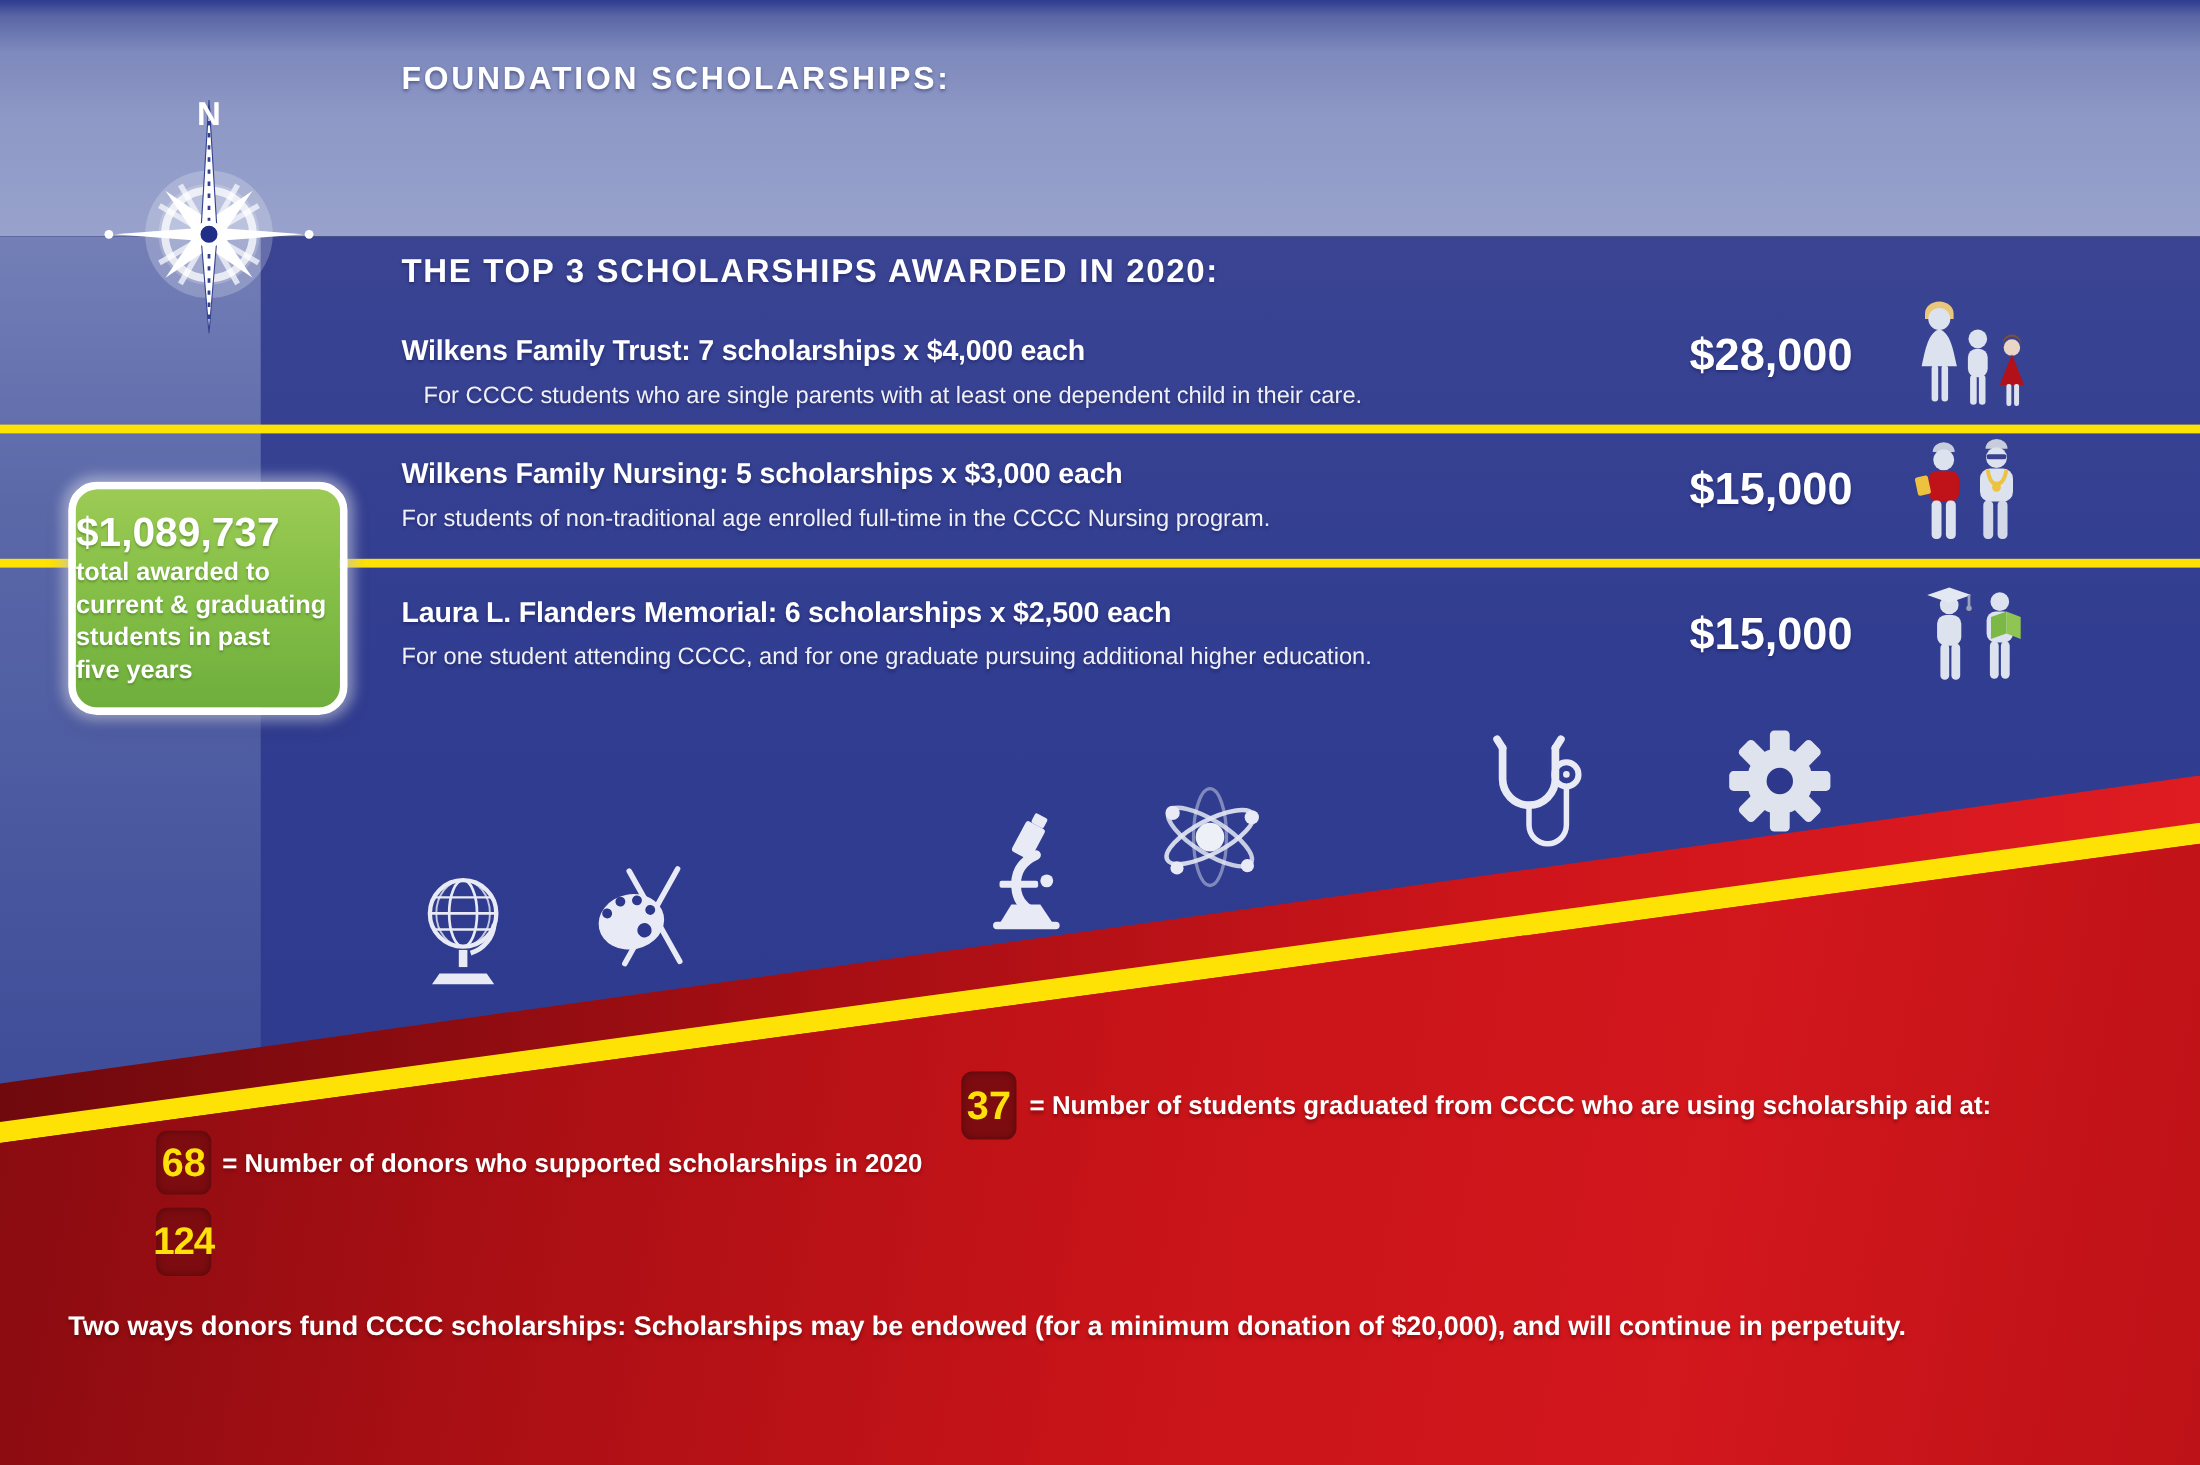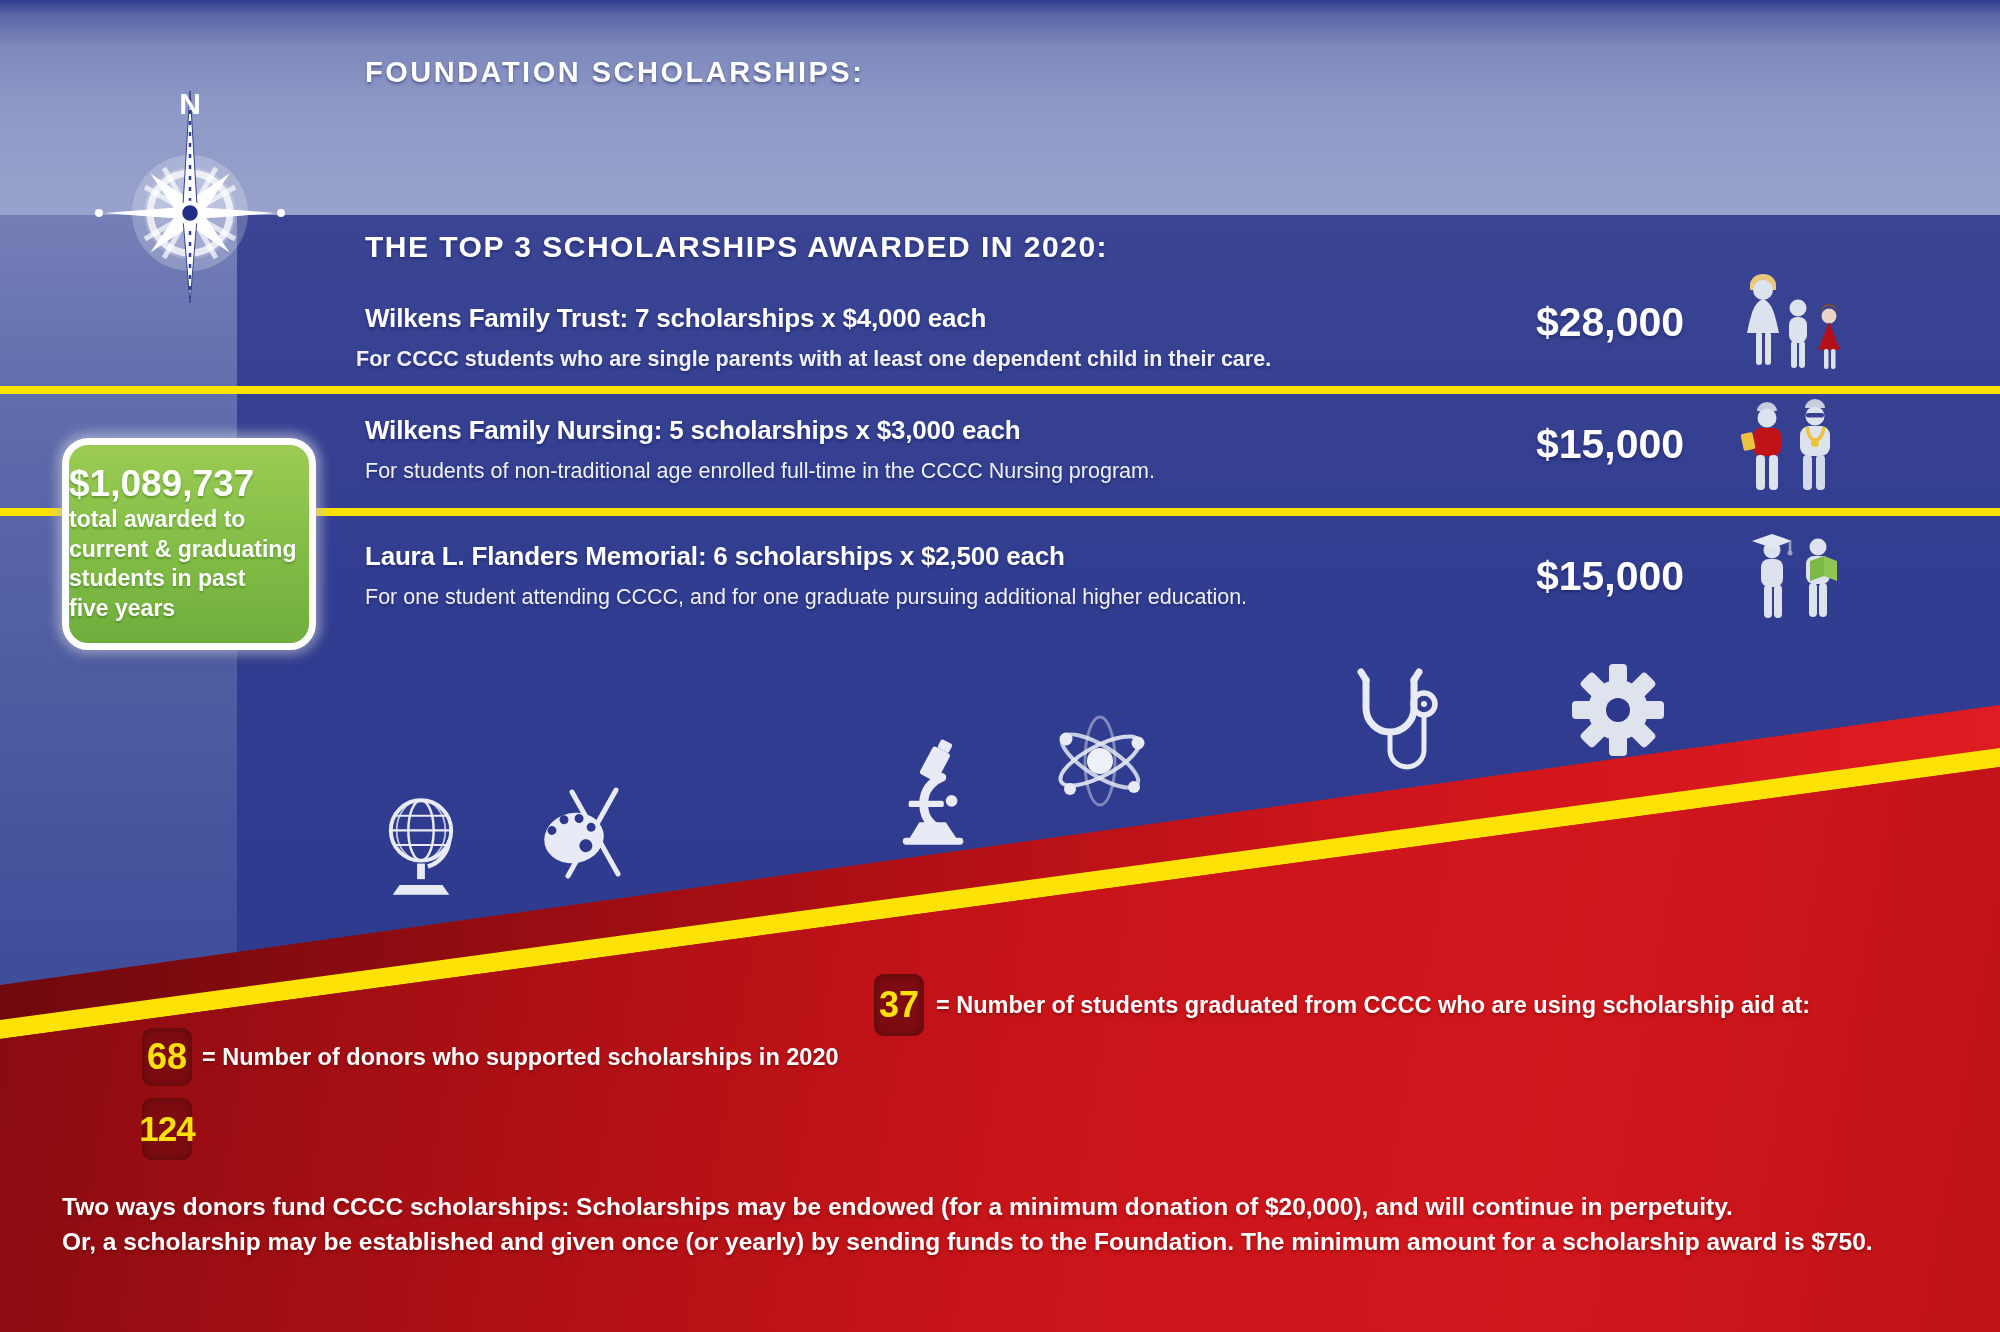--- a/index.html
+++ b/index.html
@@ -86,21 +86,21 @@
     </g>
     <text x="95" y="36" text-anchor="middle" font-size="30" font-weight="bold" fill="#ffffff">N</text>
   </svg>
 
   <div class="abs main-title shadow-b z4" style="left:365px;top:56px;">FOUNDATION SCHOLARSHIPS:</div>
 
   <div class="abs section-heading shadow-b z10" style="left:365px;top:230px;">THE TOP 3 SCHOLARSHIPS AWARDED IN 2020:</div>
 
   <div class="abs z10" style="left:0;top:303px;width:2000px;">
     <div class="abs row-title shadow-b" style="left:365px;top:0;">Wilkens Family Trust: 7 scholarships x $4,000 each</div>
-    <div class="abs row-desc shadow-b" style="left:356px;top:44px;font-weight:bold;">For CCCC students who are single parents with at least one dependent child in their care.</div>
+    <div class="abs row-desc shadow-b" style="left:385px;top:44px;">For CCCC students who are single parents with at least one dependent child in their care.</div>
     <div class="abs row-amount shadow-b" style="left:1505px;top:-4px;">$28,000</div>
     <svg class="abs" style="left:1732px;top:-28px;width:120px;height:110px;" viewBox="0 0 120 110">
       <path d="M18 10 a13 11 0 0 1 26 0 v5 h-26 z" fill="#e9c87d"></path>
       <circle cx="31" cy="15" r="10" fill="#dde2ef"></circle>
       <path d="M31 24 C21 28 19 40 15 58 h32 C43 40 41 28 31 24 z" fill="#dde2ef"></path>
       <rect x="24" y="57" width="6" height="33" rx="3" fill="#dde2ef"></rect>
       <rect x="33" y="57" width="6" height="33" rx="3" fill="#dde2ef"></rect>
       <circle cx="66" cy="33" r="8.5" fill="#dde2ef"></circle>
       <rect x="57" y="42" width="18" height="26" rx="8" fill="#dde2ef"></rect>
       <rect x="59" y="66" width="6" height="27" rx="3" fill="#dde2ef"></rect>
@@ -242,16 +242,15 @@
     <span>68</span>
   </div>
   <div class="abs stat-label shadow-r" style="left:202px;top:1044px;">=  Number of donors who supported scholarships in 2020</div>
 
   <div class="abs badge" style="left:142px;top:1098px;width:50px;height:62px;font-size:35px;letter-spacing:-1px;">
     <span>124</span>
   </div>
 
   <div class="abs footer-text shadow-r" style="left:62px;top:1190px;">
     <div>Two ways donors fund CCCC scholarships: Scholarships may be endowed (for a minimum donation of $20,000), and will continue in perpetuity.</div>
-    <div>Or, a scholarship may be established and given once (or yearly) by sending funds to the Foundation. The minimum amount for a scholarship award is $750.</div>
   </div>
 
 </div>
 
 </body></html>

